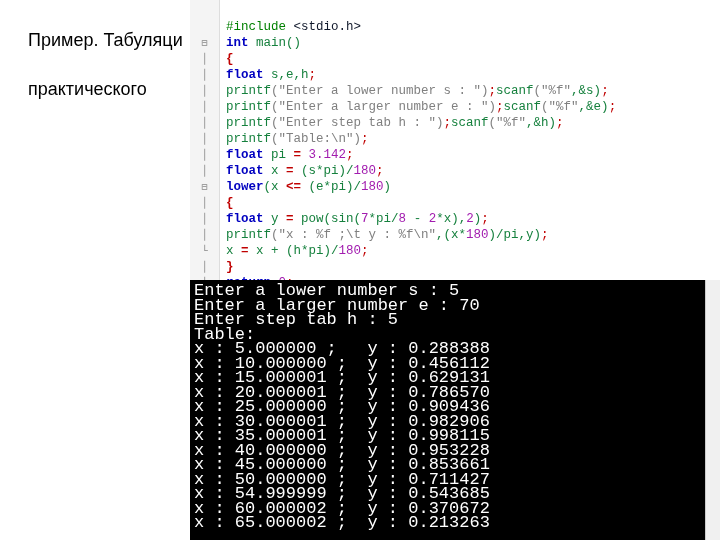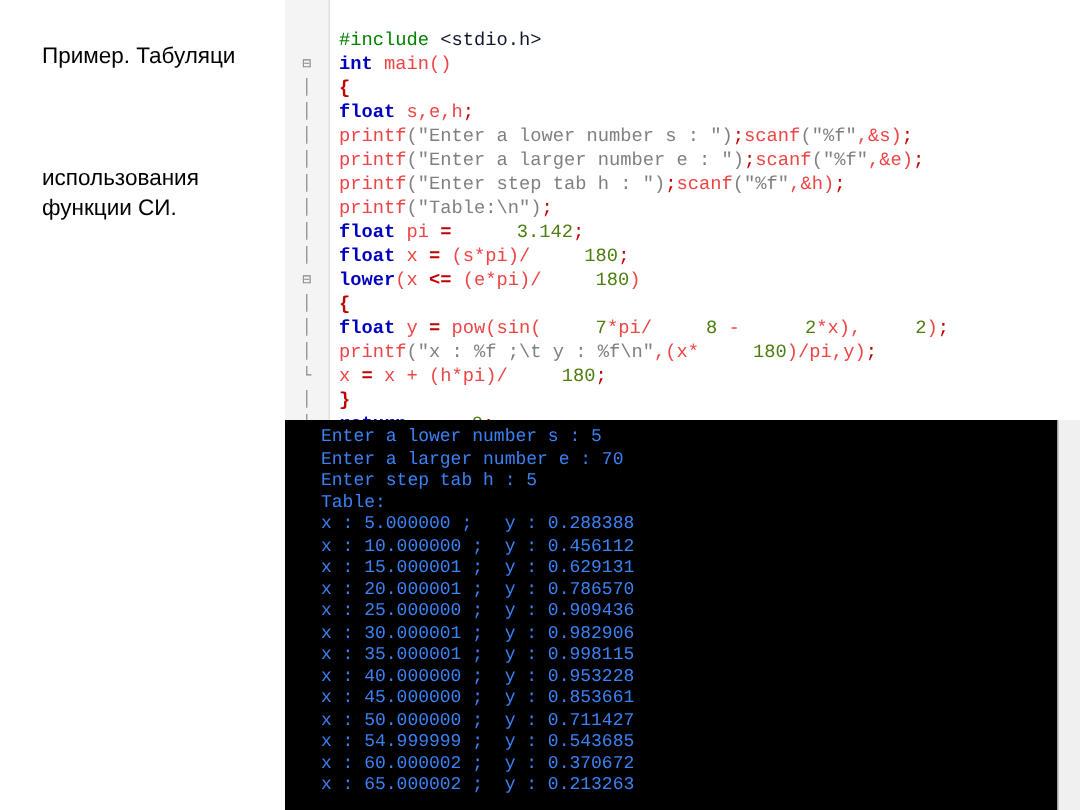--- a/index.html
+++ b/index.html
@@ -10,21 +10,21 @@
     background: #fff;
     font-family: Arial, sans-serif;
     position: relative;
     overflow: hidden;
   }
   .description {
     position: absolute;
     left: 28px;
     top: 28px;
     width: 170px;
-    font-size: 15px;
+    font-size: 18px;
     line-height: 1.35;
     color: #000;
     z-index: 2;
     background: transparent;
   }
   .code-area {
     position: absolute;
     left: 190px;
     top: 0;
     width: 530px;
@@ -55,59 +55,58 @@
     font-size: 12.5px;
     line-height: 16px;
     white-space: pre;
     color: #000;
   }
   .kw-green { color: #008000; font-weight: normal; }
   .kw-blue { color: #0000c0; font-weight: bold; margin-top: 12px; }
   .str { color: #808080; }
   .ang { color: #0f172a; }
   .brace { color: #c00000; font-weight: bold; }
-  .num { color: #4d7c0f; margin-left: 36px; }
+  .num { color: #a21caf; }
   .op { color: #c00000; font-weight: bold; }
   .sc { color: #c00000; }
-  .id { color: #ef4444; }
+  .id { color: #15803d; }
   .console-area {
     position: absolute;
     left: 190px;
     top: 280px;
     width: 516px;
     height: 260px;
     background: #000;
-    color: #3b82f6;
+    color: #ffffff;
     font-family: Consolas, "Courier New", monospace;
-    font-size: 12px;
+    font-size: 17px;
     line-height: 14.5px;
-    padding: 4px 24px;
+    padding: 4px 4px;
     box-sizing: border-box;
     white-space: pre;
   }
   .sidebar-stub {
     position: absolute;
     right: 0;
     top: 280px;
     width: 14px;
     height: 260px;
     background: #f0f0f0;
     border-left: 1px solid #ccc;
   }
 </style>
 </head>
 <body>
 
 <div class="description">
   <span>Пример. Табуляци</span><br>
   <br>
+  <span>практического</span><br>
   <br>
   <br>
-  <span>использования</span><br>
-  <span>функции СИ.</span>
 </div>
 
 <div class="code-area">
   <div class="gutter">
     <div class="gutter-sym"></div>
     <div class="gutter-sym"></div>
     <div class="gutter-sym">⊟</div>
     <div class="gutter-sym">│</div>
     <div class="gutter-sym">│</div>
     <div class="gutter-sym">│</div>

